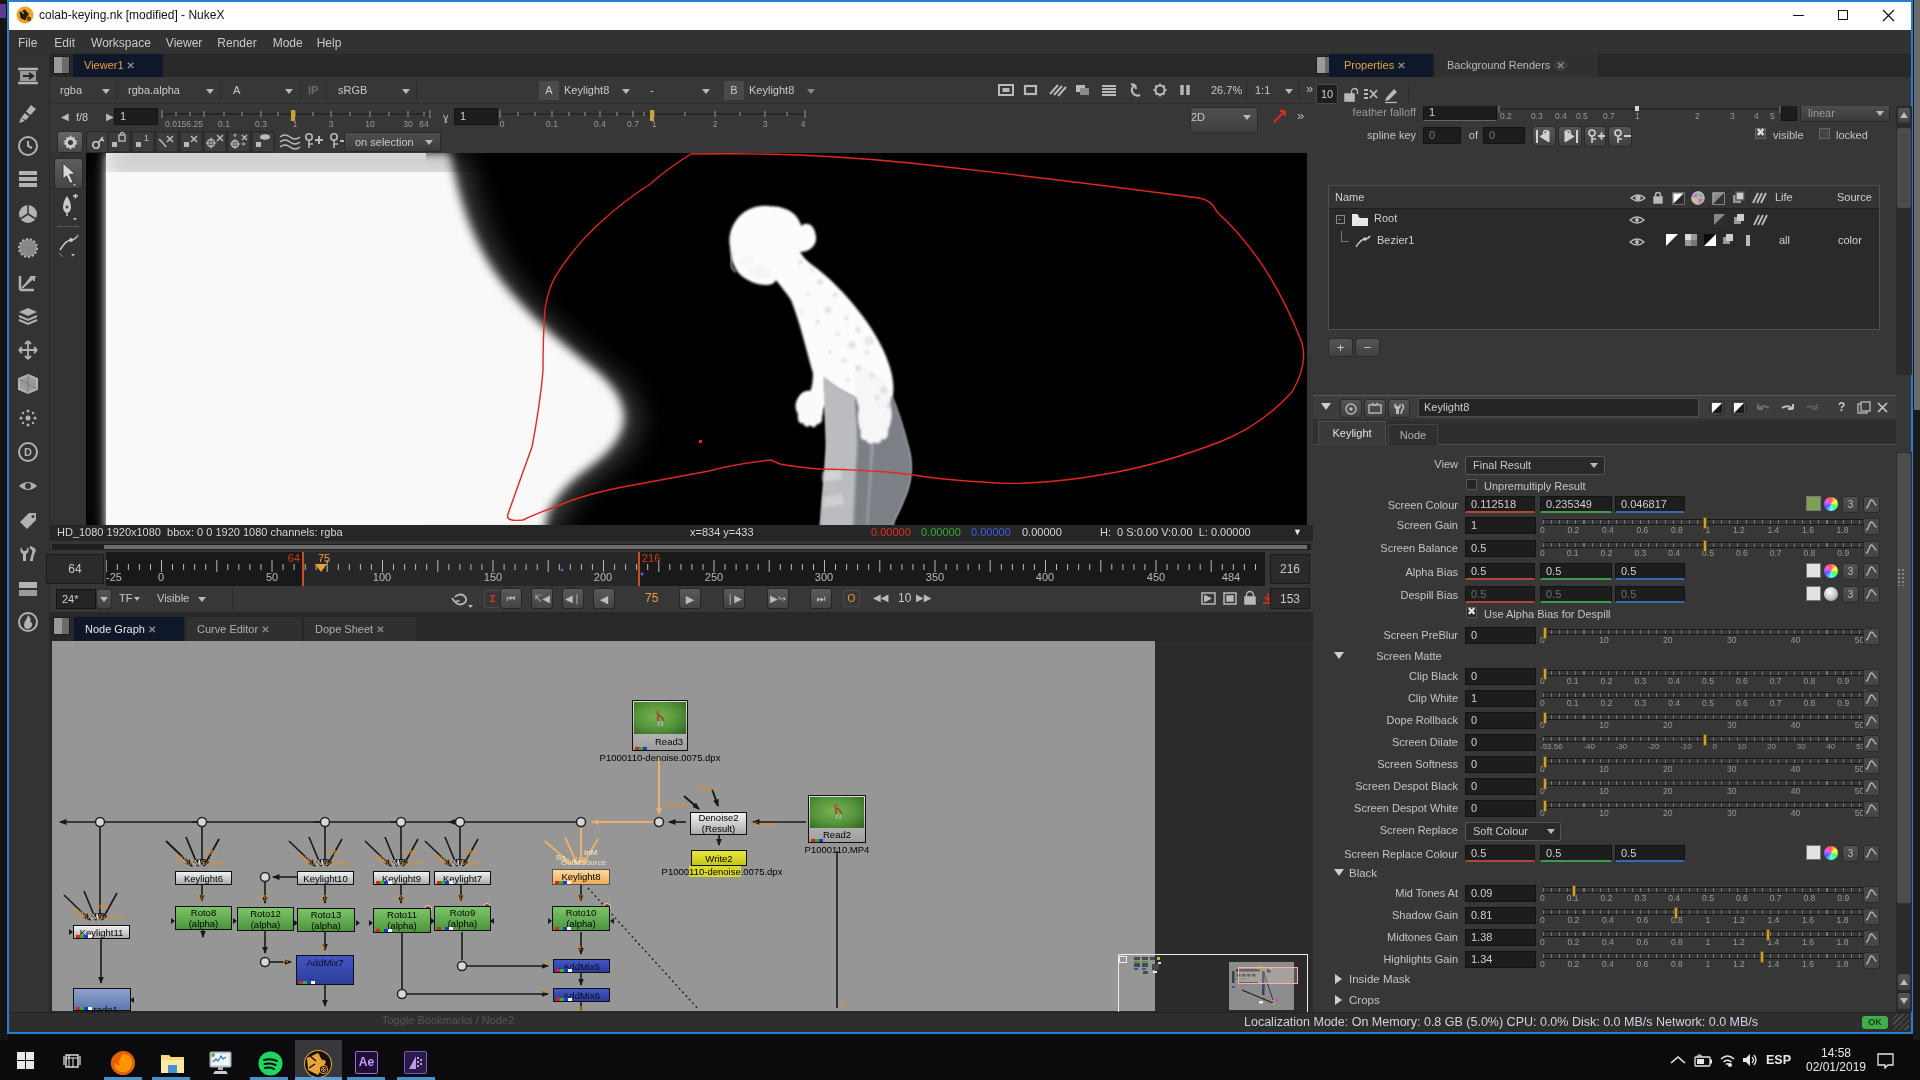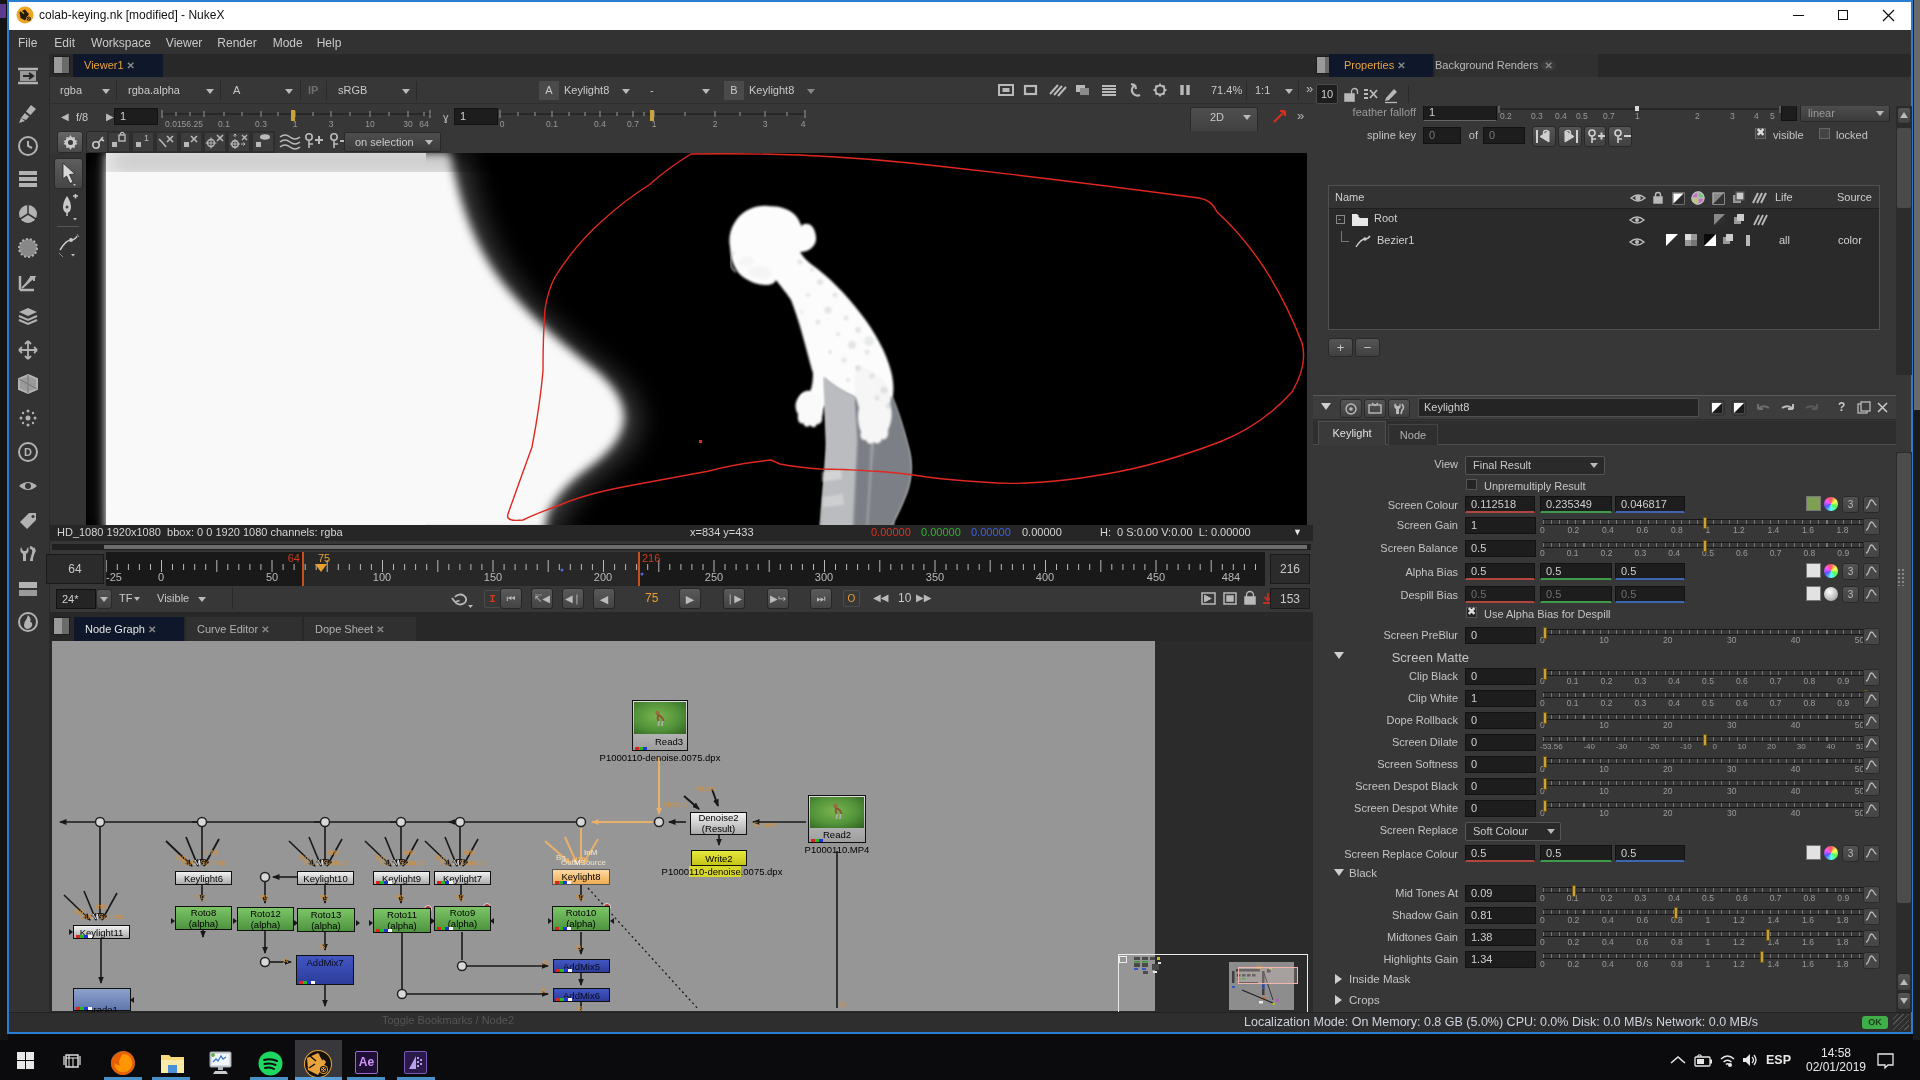--- a/index.html
+++ b/index.html
@@ -197,21 +197,21 @@
   <rect x="27" y="4" width="11" height="8" stroke-width="2.2"></rect>
   <path d="M52 12 L60 3 M56 13 L64 4 M60 14 L68 5" stroke-width="2"></path>
   <rect x="78" y="3" width="9" height="7" fill="#b9b9b9" stroke="none"></rect>
         <rect x="82" y="6" width="9" height="7" fill="#8a8a8a" stroke="none"></rect>
   <path d="M104 4 H118 M104 7 H118 M104 10 H118 M104 13 H118" stroke-width="2"></path>
   <path d="M137 3 A5.5 5.5 0 1 0 142 13 M137 3 L133 2 M137 3 L138 7" stroke-width="2.2"></path>
   <circle cx="162" cy="8" r="4.5" stroke-width="2"></circle>
         <path d="M162 1.5 V3 M162 13 V14.5 M155.5 8 H157 M167 8 H168.5 M157.5 3.5 L158.5 4.5 M166.5 12.5 L165.5 11.5 M157.5 12.5 L158.5 11.5 M166.5 3.5 L165.5 4.5" stroke-width="1.8"></path>
   <path d="M184 3 V13 M190 3 V13" stroke-width="3.4"></path>
  </svg>
- <span class="a" style="left:1161px;top:7px">71.4%</span>
+ <span class="a" style="left:1161px;top:7px">26.7%</span>
  <span class="a" style="left:1196px;top:4px;width:1px;height:19px;background:#2a2a2a"></span>
  <span class="a" style="left:1205px;top:7px">1:1</span>
       <span class="caret a" style="left:1235px;top:12px"></span>
  <span class="a" style="left:1248px;top:4px;width:1px;height:19px;background:#2a2a2a"></span>
  <span class="a" style="left:1256px;top:4px;color:#b9b9b9;font-size:13px">»</span>
 </div>
 
 <div class="a" style="left:50px;top:104px;width:1263px;height:27px;background:#373737;color:#c9c9c9;font-size:11px">
  <span class="a" style="left:11px;top:7px;color:#b9b9b9;font-size:10px">◀</span>
  <span class="a" style="left:26px;top:7px">f/8</span>
@@ -278,21 +278,21 @@
           <text x="2" y="17">0</text>
           <text x="52" y="17">0.1</text>
           <text x="100" y="17">0.4</text>
           <text x="133" y="17">0.7</text>
           <text x="154" y="17">1</text>
           <text x="215" y="17">2</text>
           <text x="265" y="17">3</text>
           <text x="303" y="17">4</text>
         </g>
  </svg>
- <span class="ddl" style="left:1140px;top:3px;width:68px;height:36px;line-height:18px;padding-left:19px">2D<span class="caret" style="float:right;margin:7px 6px 0 0"></span></span>
+ <span class="ddl" style="left:1140px;top:3px;width:68px;height:36px;line-height:18px;padding-left:0">2D<span class="caret" style="float:right;margin:7px 6px 0 0"></span></span>
  <svg class="a" style="left:1222px;top:6px" width="16" height="14">
         <path d="M2 12 L13 1 M13 1 L13 6 M13 1 L8 1" stroke="#d03020" stroke-width="2.2"></path>
       </svg>
  <span class="a" style="left:1247px;top:4px;color:#b9b9b9;font-size:13px">»</span>
 </div>
 
 <div class="a" style="left:50px;top:131px;width:1263px;height:22px;background:#373737">
  <span class="btn" style="left:7px;top:0;width:26px;height:22px;background:linear-gradient(#666,#4a4a4a)"></span>
  <svg class="a" style="left:13px;top:4px" width="15" height="15" fill="#c9c9c9">
         <path d="M7.5 0 L9 2.5 L11.5 2 L12 5 L14.5 6 L13 7.5 L14.5 9 L12 10 L11.5 13 L9 12.5 L7.5 15 L6 12.5 L3.5 13 L3 10 L0.5 9 L2 7.5 L0.5 6 L3 5 L3.5 2 L6 2.5 Z"></path>
@@ -942,21 +942,21 @@
   <path d="M13 28 L44 41" stroke="#222" stroke-width="1.2"></path>
   <path d="M35 11 L44 38" stroke="#222" stroke-width="0.8"></path>
  </svg>
  <div class="a" style="left:9px;top:5px;width:60px;height:17px;border:1.5px solid #f0b4ac;background:rgba(255,228,222,0.22)"></div>
 </div>
 
 <div class="a" style="left:1313px;top:54px;width:598px;height:958px;background:#373737"></div>
 <div class="a" style="left:1313px;top:54px;width:598px;height:23px;background:#282828"></div>
 <div class="a" style="left:1316px;top:56px;width:17px;height:18px;background:linear-gradient(90deg,#9a9a9a 0 8px,#6a6a6a 8px);border:1px solid #1d1d1d"></div>
 <div class="tab" style="left:1329px;top:54px;width:104px;height:23px;line-height:23px"><span style="color:#e8a33c;margin-left:15px">Properties</span> <span class="tabx">✕</span></div>
-<div class="tab" style="left:1435px;top:54px;width:163px;height:23px;line-height:23px;background:#303030"><span style="color:#b9b9b9;margin-left:0">Background Renders</span> <span class="tabx" style="background:#3a3a3a;border-radius:50%;padding:0 3px">✕</span></div>
+<div class="tab" style="left:1435px;top:54px;width:163px;height:23px;line-height:23px;background:#303030"><span style="color:#b9b9b9;margin-left:12px">Background Renders</span> <span class="tabx" style="background:#3a3a3a;border-radius:50%;padding:0 3px">✕</span></div>
 <div class="a" style="left:1316px;top:84px;width:22px;height:20px;background:#1d1d1d;border:1px solid #4a4a4a;border-radius:2px;color:#cfcfcf;font-size:11px;text-align:center;line-height:18px">10</div>
 <svg class="a" style="left:1344px;top:86px" width="60" height="17" fill="none" stroke="#b9b9b9" stroke-width="1.5">
  <rect x="1" y="8" width="9" height="7" fill="#b9b9b9"></rect>
       <path d="M7.5 8 V5.5 a3 3 0 0 1 6 0 V8" stroke-width="1.3"></path>
  <path d="M20 4 h4 M20 8 h4 M20 12 h4" stroke-width="1.8"></path>
       <path d="M26 4 l7 8 M33 4 l-7 8" stroke-width="1.8"></path>
  <path d="M42 12 L50 3 L53 6 L45 14 L41 15 Z" fill="#b9b9b9" stroke="none"></path>
       <path d="M41 16.5 h12" stroke-width="1.3"></path>
 </svg>
 <div class="a" style="left:1408px;top:85px;width:1px;height:18px;background:#2a2a2a"></div>
@@ -1285,21 +1285,21 @@
         <i>50.76</i>
       </div>
       <span class="hnd" style="left:231px"></span>
  <svg class="a" style="left:551px;top:1px" width="17" height="17">
         <rect x="0.5" y="0.5" width="16" height="16" rx="2" fill="#474747" stroke="#2a2a2a"></rect>
         <path d="M3 12 C6 12 6 4 8.5 4 C11 4 11 9 13.5 9" stroke="#b9b9b9" fill="none" stroke-width="1.3"></path>
       </svg>
     </div>
 <div class="sld" style="left:1312px;top:649px">
       <span class="a" style="left:22px;top:3px;width:0;height:0;border-left:5px solid transparent;border-right:5px solid transparent;border-top:7px solid #cfcfcf"></span>
-      <span class="lbl" style="left:37px;top:1px;width:120px;text-align:right;font-size:13px">Screen Matte</span>
+      <span class="lbl" style="left:37px;top:1px;width:120px;text-align:center;font-size:11px">Screen Matte</span>
     </div>
 <div class="sld" style="left:1312px;top:668px">
       <span class="lbl" style="left:0;top:2px;width:146px">Clip Black</span>
       <span class="inp" style="left:153px;top:0;width:71px">0</span>
  <div class="track"></div>
       <div class="tlb">
         <i>0</i>
         <i>0.1</i>
         <i>0.2</i>
         <i>0.3</i>

